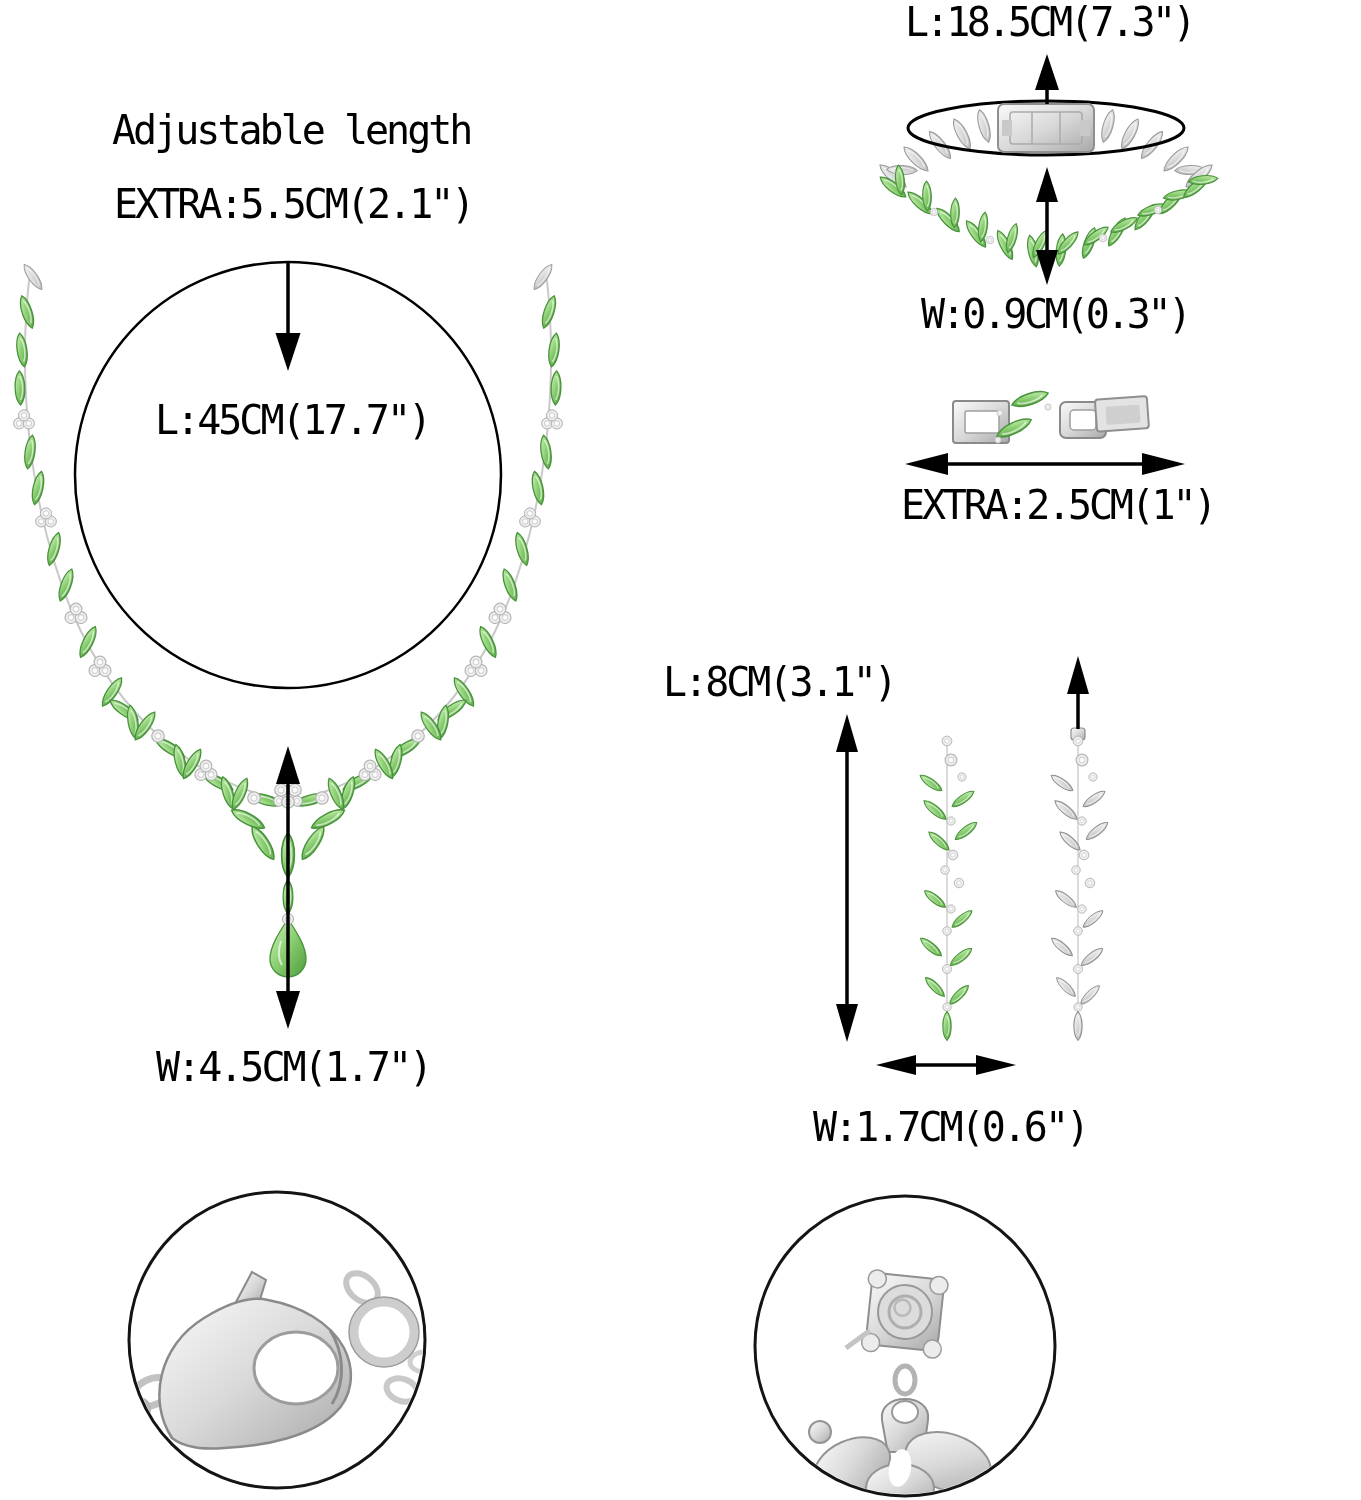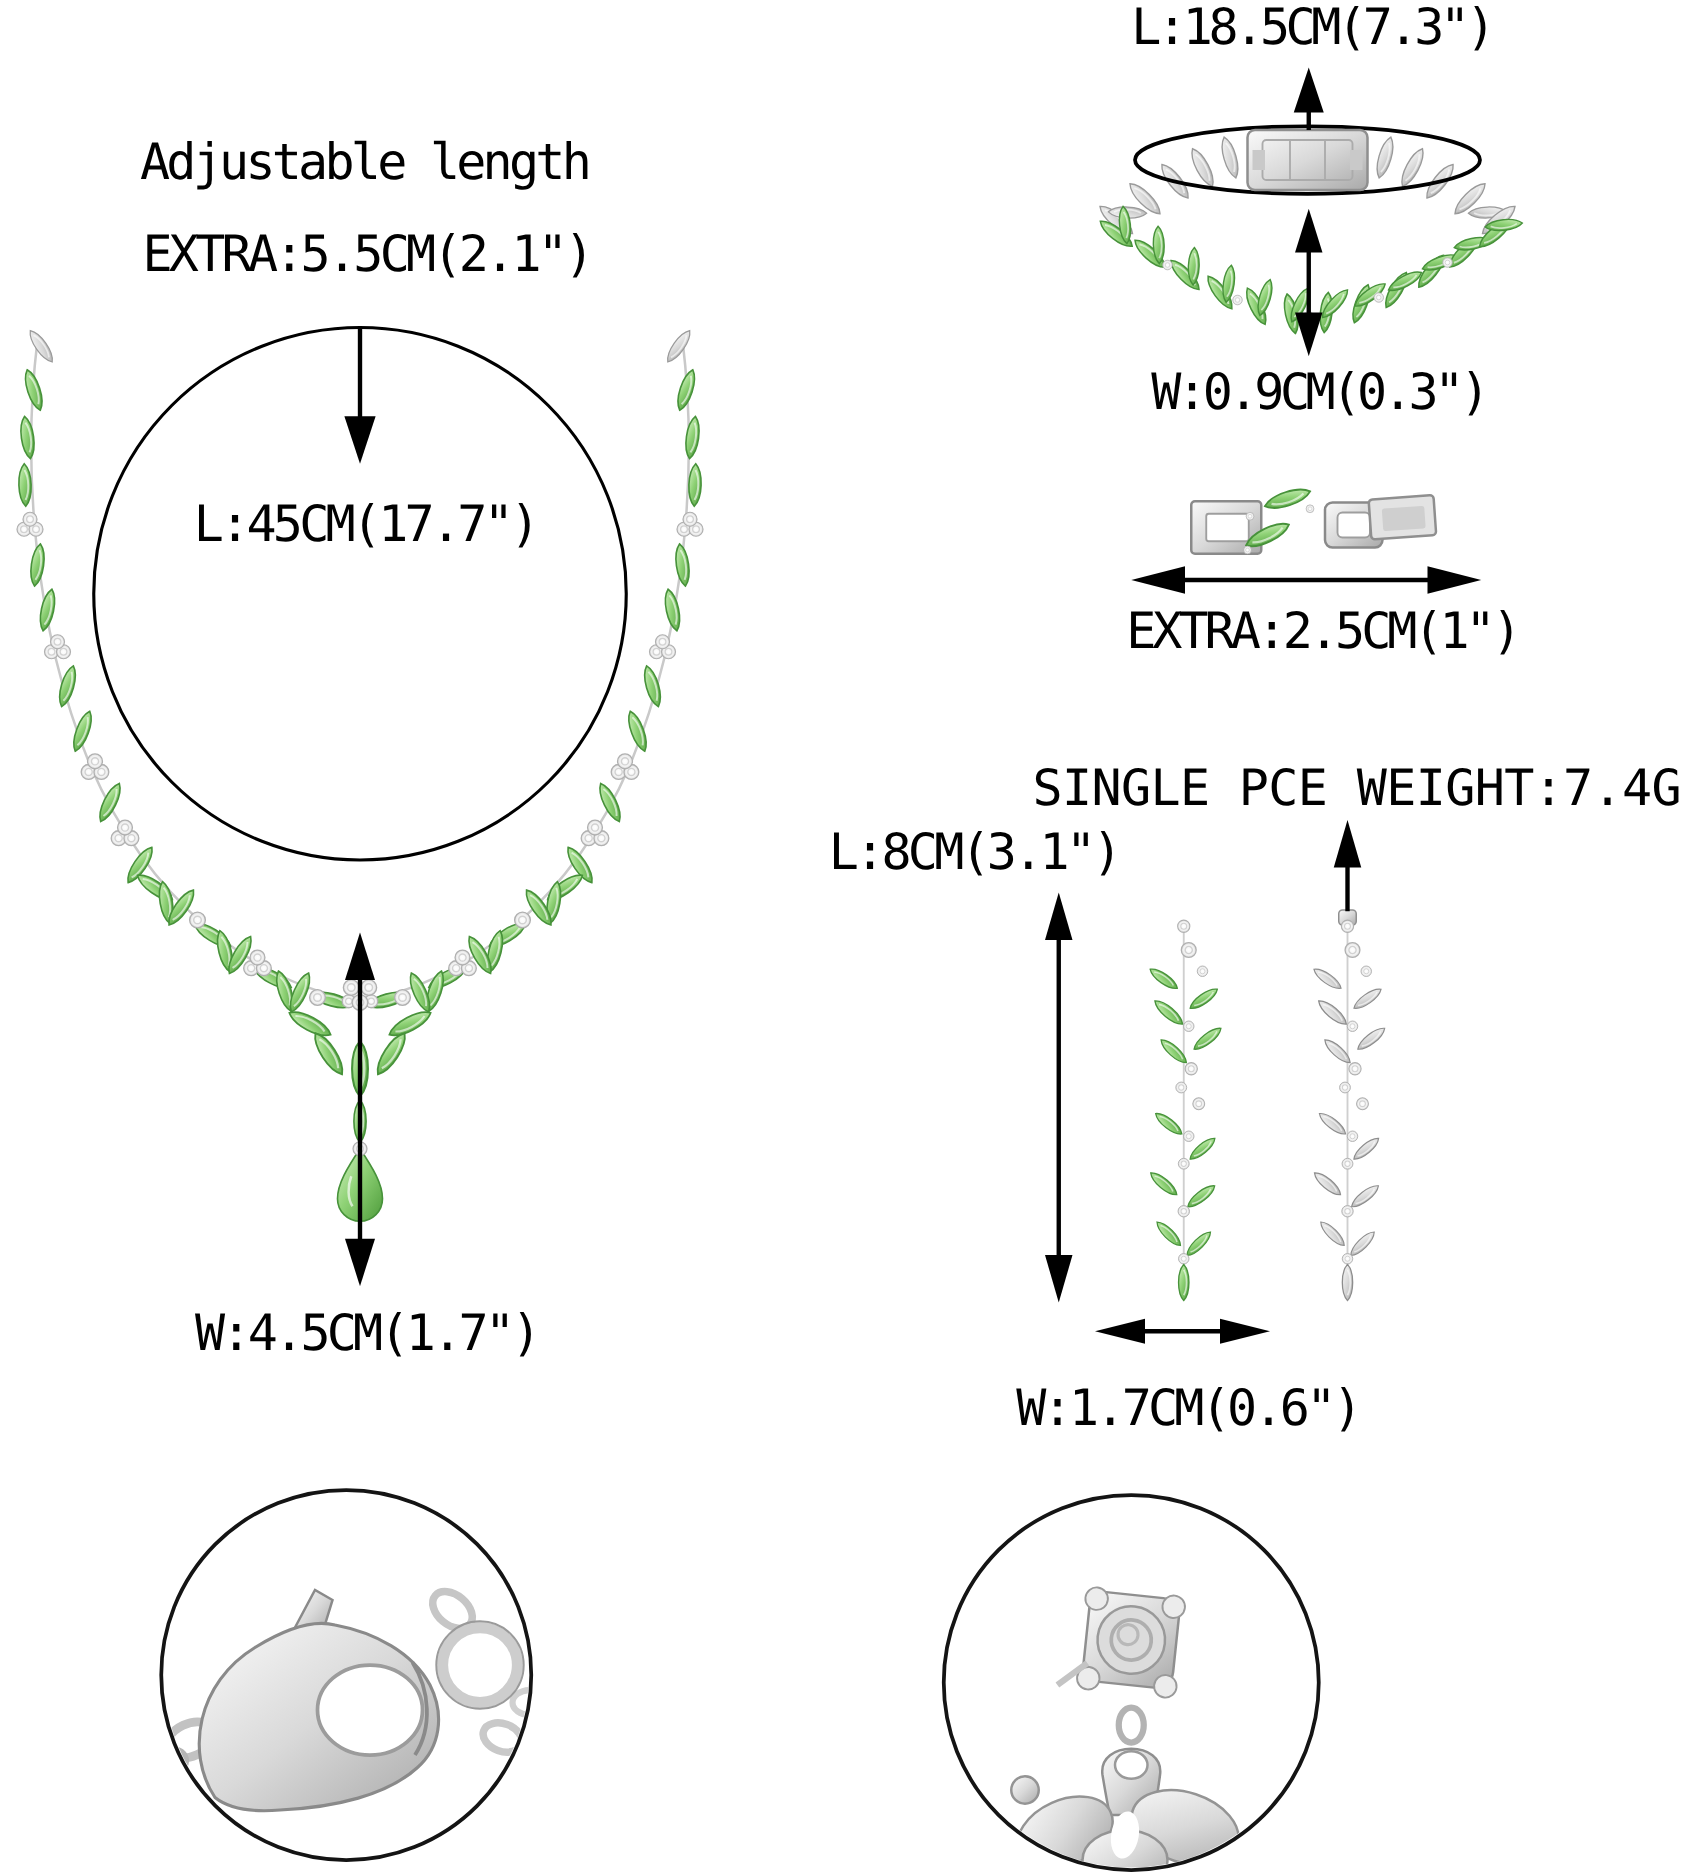--- a/index.html
+++ b/index.html
@@ -351,16 +351,15 @@
 
   <div class="lbl" style="left:112px;top:108px;letter-spacing:-3px;">Adjustable length</div>
   <div class="lbl" style="left:114px;top:182px;letter-spacing:-3px;">EXTRA:5.5CM(2.1")</div>
   <div class="lbl" style="left:155px;top:398px;letter-spacing:-3px;">L:45CM(17.7")</div>
   <div class="lbl" style="left:156px;top:1045px;letter-spacing:-3px;">W:4.5CM(1.7")</div>
 
   <div class="lbl" style="left:905px;top:0px;letter-spacing:-3.5px;">L:18.5CM(7.3")</div>
   <div class="lbl" style="left:921px;top:292px;letter-spacing:-3.5px;">W:0.9CM(0.3")</div>
   <div class="lbl" style="left:901px;top:483px;letter-spacing:-3.2px;">EXTRA:2.5CM(1")</div>
 
-  <div class="lbl" style="left:826px;top:609px;letter-spacing:-0.5px;">SINGLE PCE WEIGHT:7.4G</div>
   <div class="lbl" style="left:663px;top:660px;letter-spacing:-3px;">L:8CM(3.1")</div>
   <div class="lbl" style="left:813px;top:1105px;letter-spacing:-3px;">W:1.7CM(0.6")</div>
 </div>
 
 </body></html>

